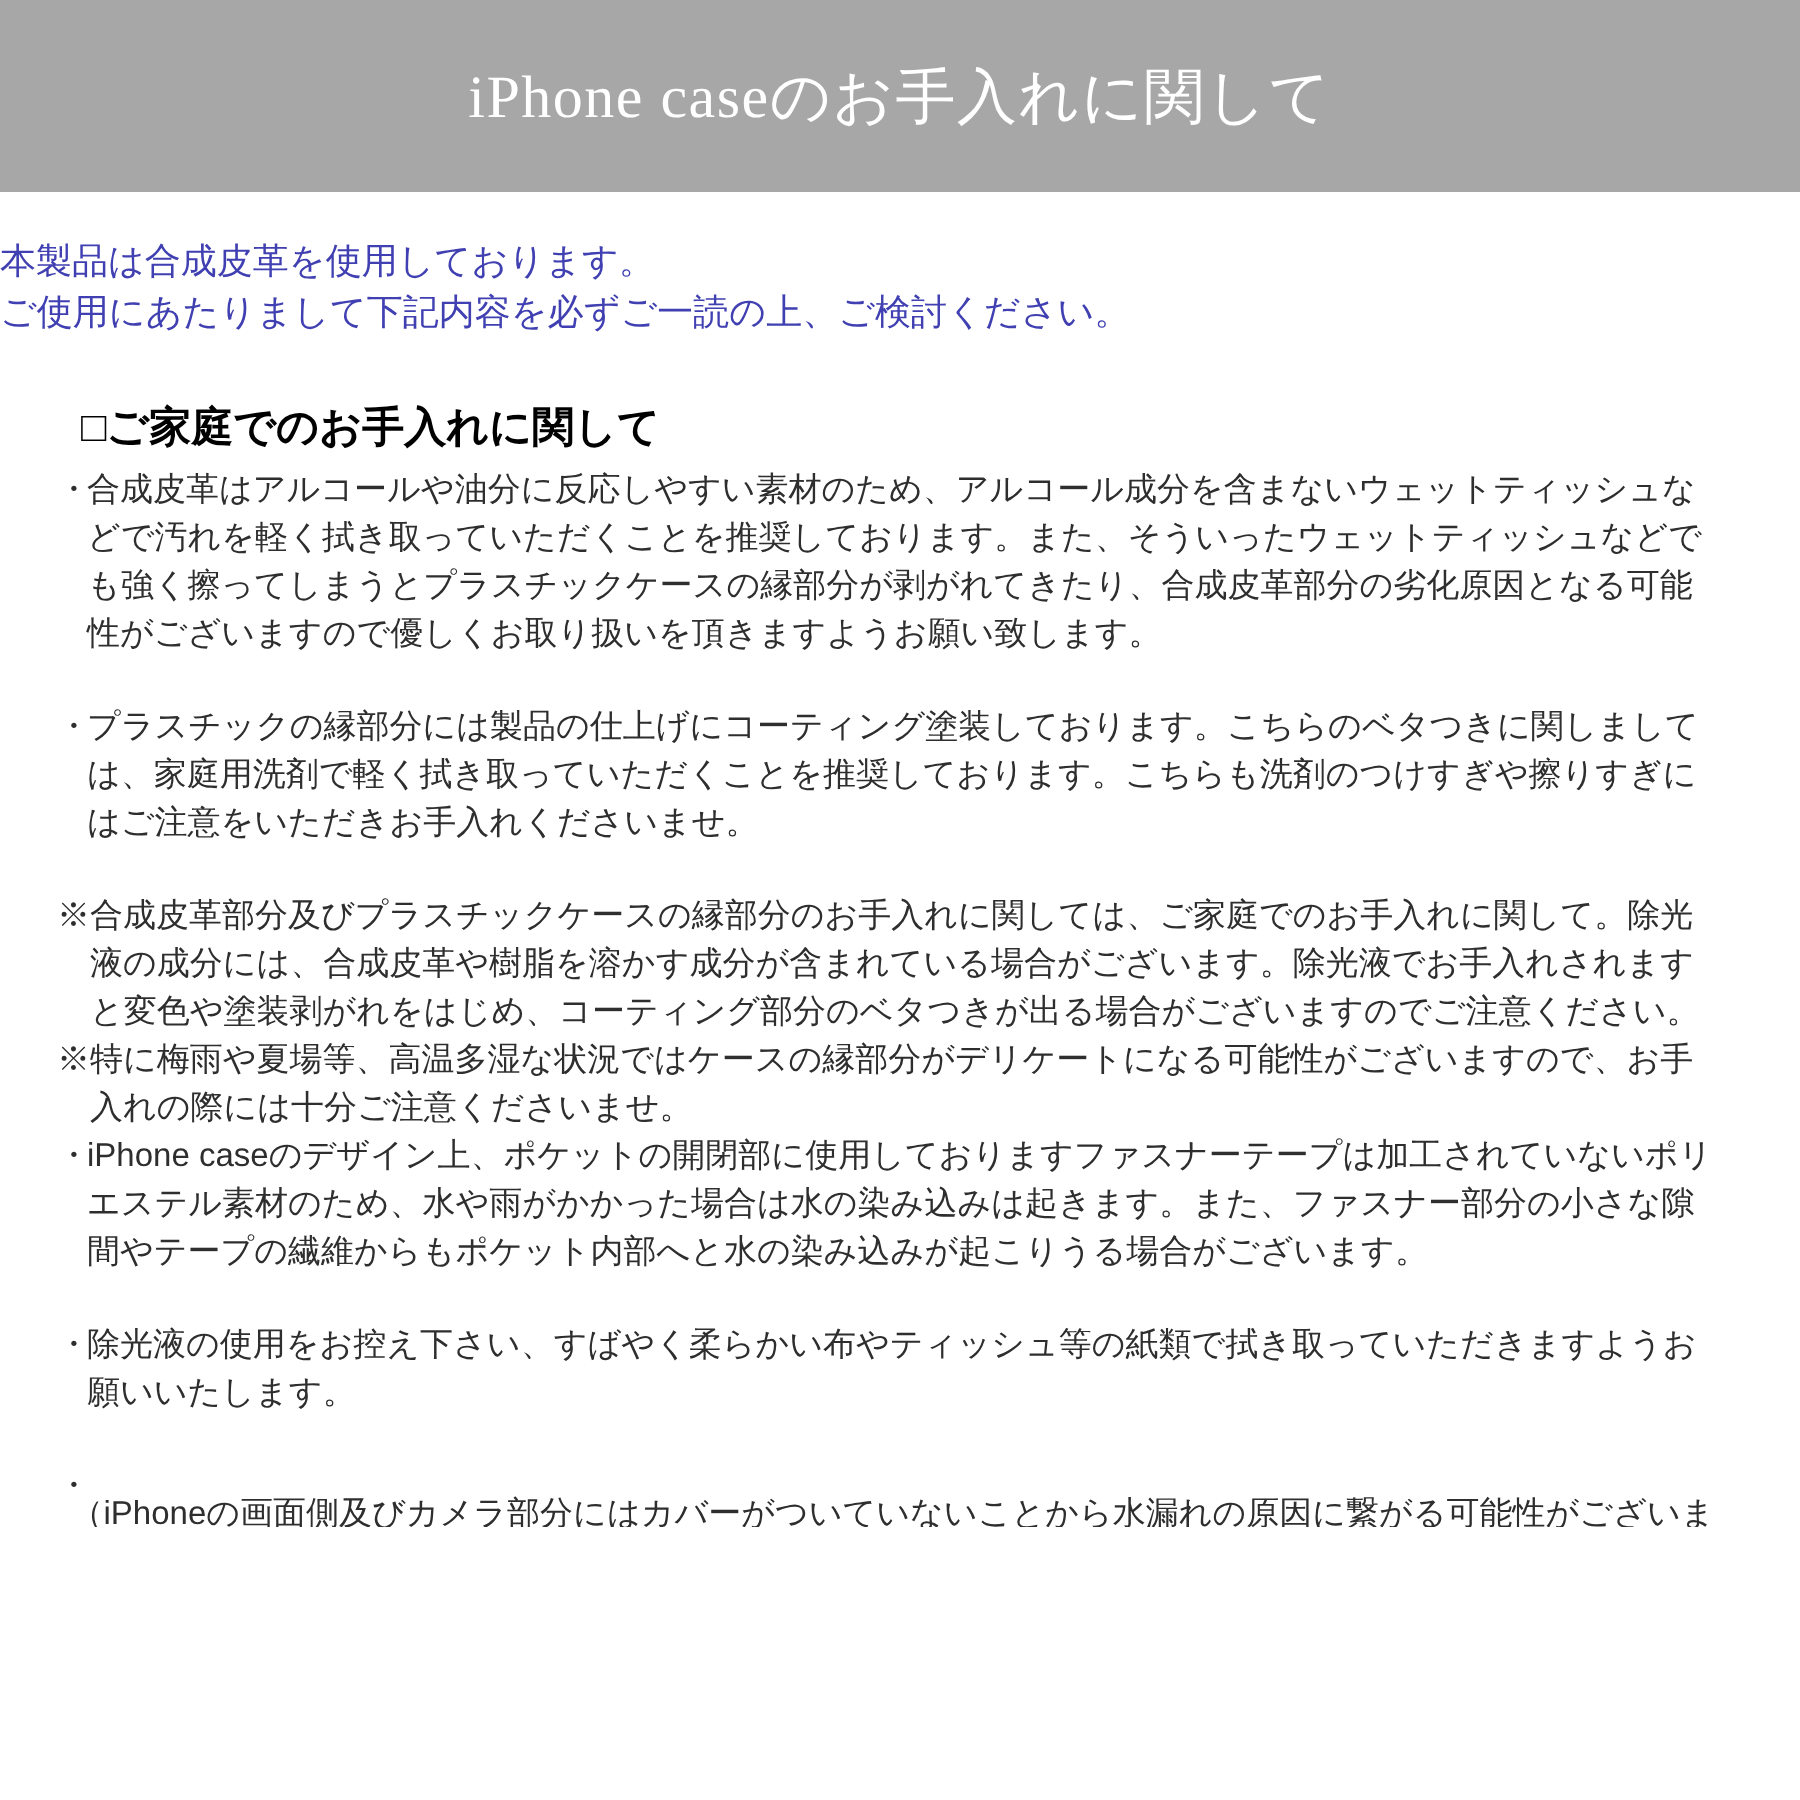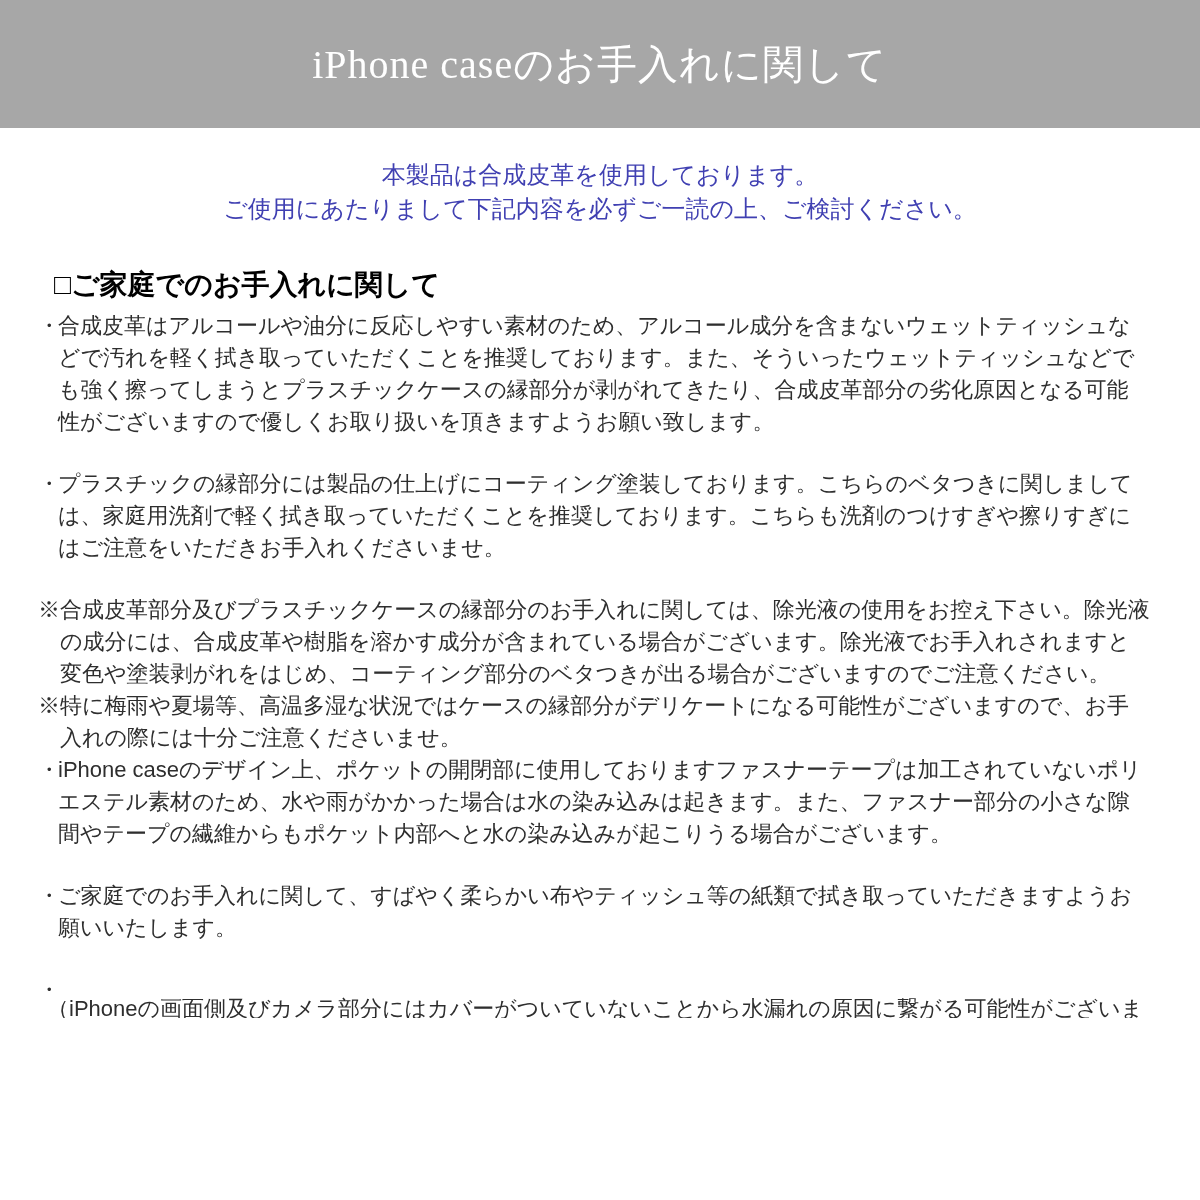--- a/index.html
+++ b/index.html
@@ -24,21 +24,20 @@
   }
   .title {
     margin: 0;
     font-family: "Liberation Serif", serif;
     font-weight: 400;
     font-size: 40px;
     letter-spacing: 1px;
     color: #ffffff;
   }
   .intro {
-    text-align: center;
     color: #4040b2;
   }
   .intro-line {
     margin: 0;
     font-size: 24px;
     line-height: 34px;
   }
   .intro-line.first { margin-top: 30px; }
   .intro-line.second { }
   .content {
@@ -98,37 +97,37 @@
       <span class="text-col">合成皮革はアルコールや油分に反応しやすい素材のため、アルコール成分を含まないウェットティッシュなどで汚れを軽く拭き取っていただくことを推奨しております。また、そういったウェットティッシュなどでも強く擦ってしまうとプラスチックケースの縁部分が剥がれてきたり、合成皮革部分の劣化原因となる可能性がございますので優しくお取り扱いを頂きますようお願い致します。</span>
     </div>
 
     <div class="item bullet">
       <span class="marker">・</span>
       <span class="text-col">プラスチックの縁部分には製品の仕上げにコーティング塗装しております。こちらのベタつきに関しましては、家庭用洗剤で軽く拭き取っていただくことを推奨しております。こちらも洗剤のつけすぎや擦りすぎにはご注意をいただきお手入れくださいませ。</span>
     </div>
 
     <div class="item note-item">
       <span class="marker asterisk">※</span>
-      <span class="text-col">合成皮革部分及びプラスチックケースの縁部分のお手入れに関しては、除光液の使用をお控え下さい。除光液の成分には、合成皮革や樹脂を溶かす成分が含まれている場合がございます。除光液でお手入れされますと変色や塗装剥がれをはじめ、コーティング部分のベタつきが出る場合がございますのでご注意ください。</span>
+      <span class="text-col">合成皮革部分及びプラスチックケースの縁部分のお手入れに関しては、ご家庭でのお手入れに関して。除光液の成分には、合成皮革や樹脂を溶かす成分が含まれている場合がございます。除光液でお手入れされますと変色や塗装剥がれをはじめ、コーティング部分のベタつきが出る場合がございますのでご注意ください。</span>
     </div>
 
     <div class="item note-item">
       <span class="marker asterisk">※</span>
       <span class="text-col">特に梅雨や夏場等、高温多湿な状況ではケースの縁部分がデリケートになる可能性がございますので、お手入れの際には十分ご注意くださいませ。</span>
     </div>
 
 
     <div class="item bullet">
       <span class="marker">・</span>
       <span class="text-col">iPhone caseのデザイン上、ポケットの開閉部に使用しておりますファスナーテープは加工されていないポリエステル素材のため、水や雨がかかった場合は水の染み込みは起きます。また、ファスナー部分の小さな隙間やテープの繊維からもポケット内部へと水の染み込みが起こりうる場合がございます。</span>
     </div>
 
     <div class="item bullet">
       <span class="marker">・</span>
-      <span class="text-col">ご家庭でのお手入れに関して、すばやく柔らかい布やティッシュ等の紙類で拭き取っていただきますようお願いいたします。</span>
+      <span class="text-col">除光液の使用をお控え下さい、すばやく柔らかい布やティッシュ等の紙類で拭き取っていただきますようお願いいたします。</span>
     </div>
 
     <div class="item bullet last">
       <span class="marker">・</span>
       <span class="text-col">
         <span class="paren-note">（iPhoneの画面側及びカメラ部分にはカバーがついていないことから水漏れの原因に繋がる可能性がございます。）</span>
       </span>
     </div>
 
   </main>

